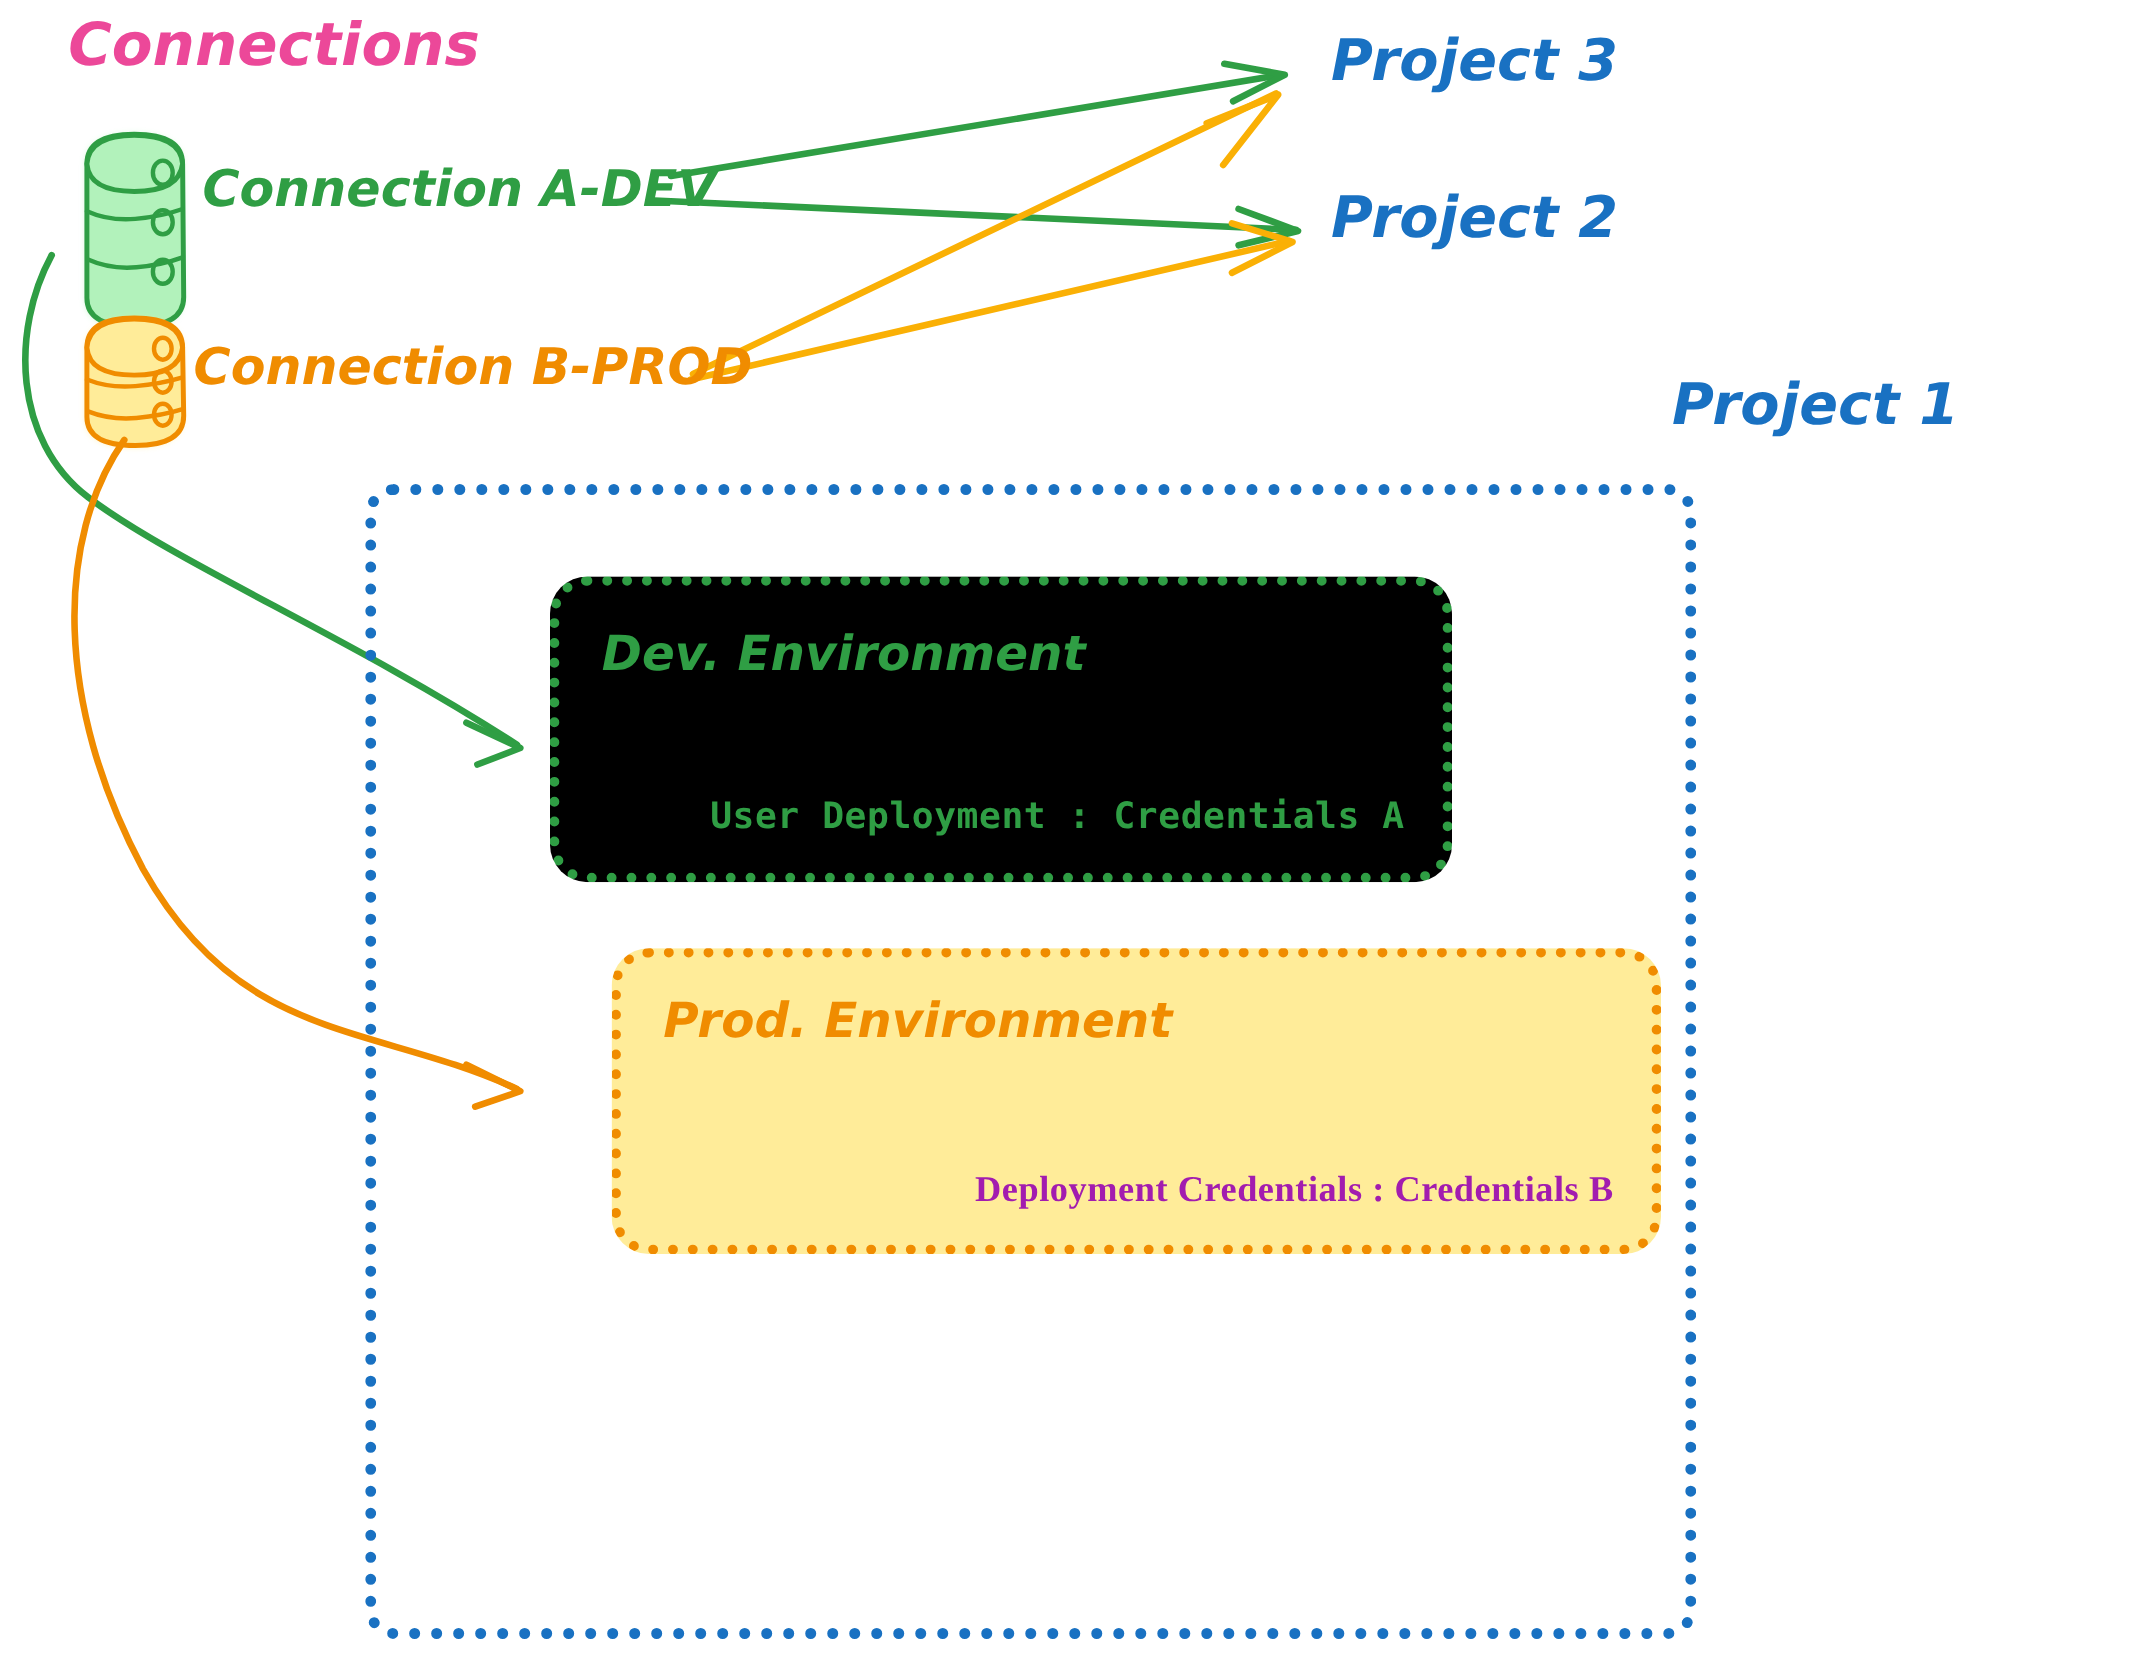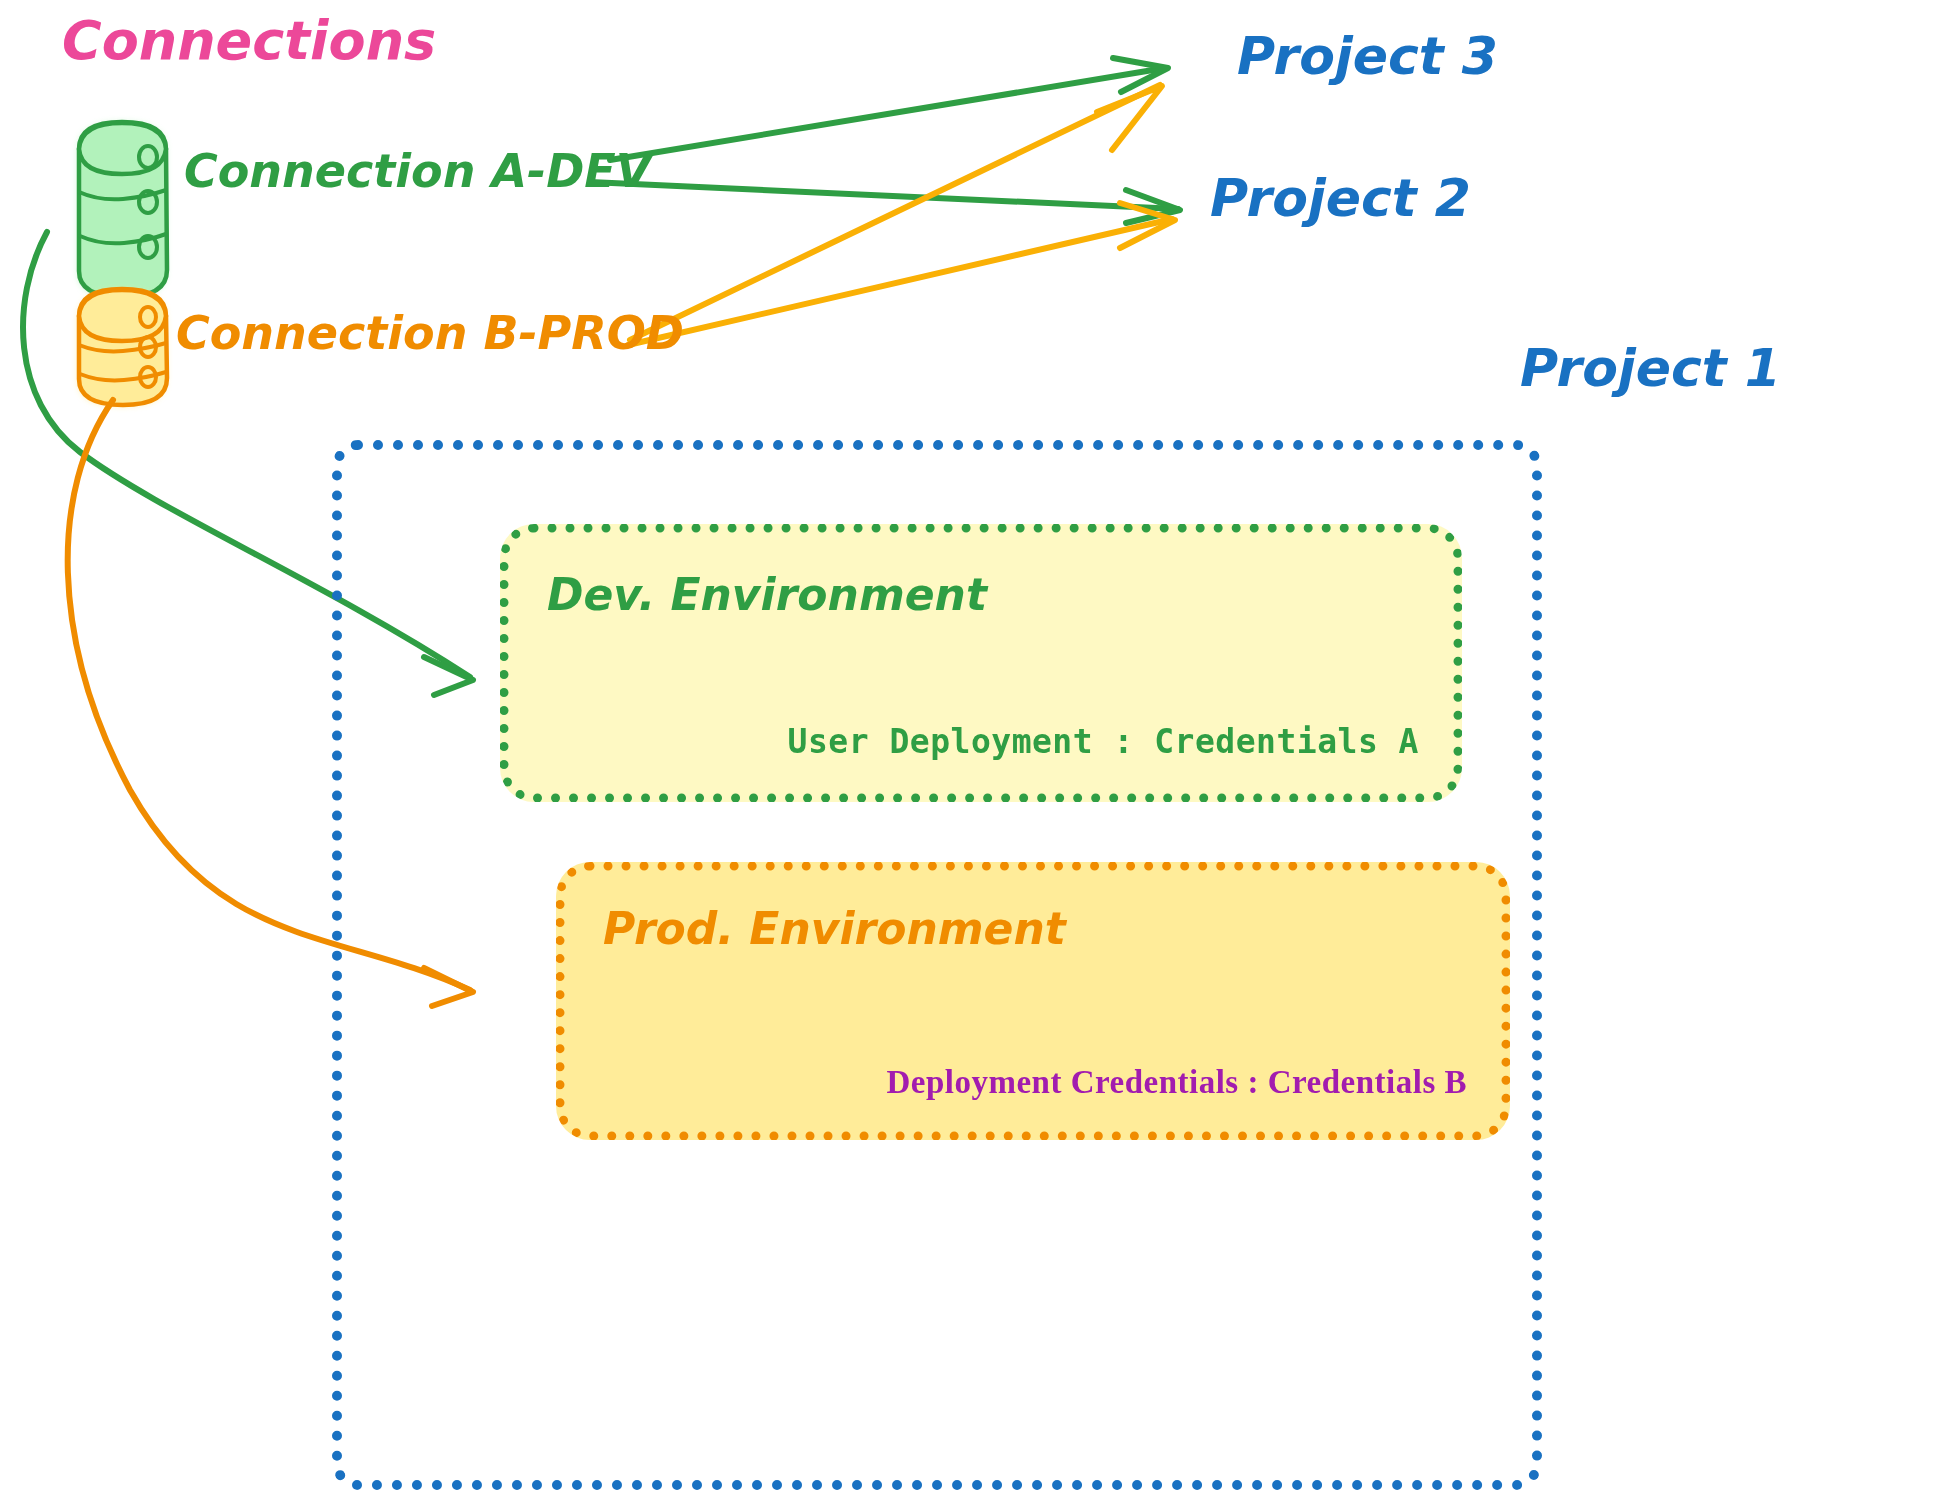--- a/index.html
+++ b/index.html
@@ -60,36 +60,36 @@
     top: 310px;
     font-size: 46px;
     color: #f08c00;
   }
 
   
   .project-label {
     font-size: 52px;
     color: #1971c2;
   }
-  #project-3 { left: 1210px; top: 30px; margin-left: 27px; }
+  #project-3 { left: 1210px; top: 30px; }
   #project-2 { left: 1210px; top: 172px; }
   #project-1 { left: 1520px; top: 342px; }
 
   
   .env-box {
     position: absolute;
     border-radius: 34px;
     box-sizing: border-box;
   }
   #dev-env-box {
     left: 500px;
     top: 524px;
-    width: 962px;
+    width: 820px;
     height: 278px;
-    background: #fef9c3;
+    background: #000000;
     border: 9px dotted #2f9e44;
   }
   #prod-env-box {
     left: 508px;
     top: 862px;
     width: 954px;
     height: 278px;
     background: #ffec99;
     border: 9px dotted #f08c00;
     margin-left: 48px;

